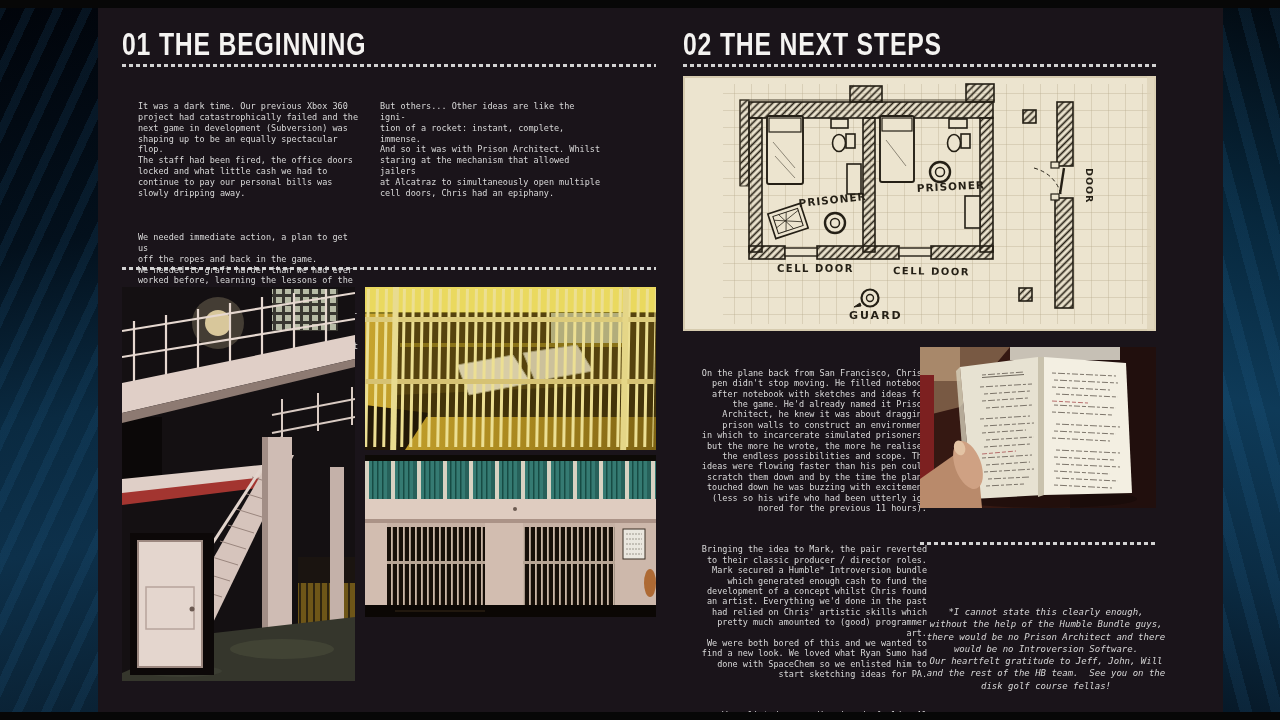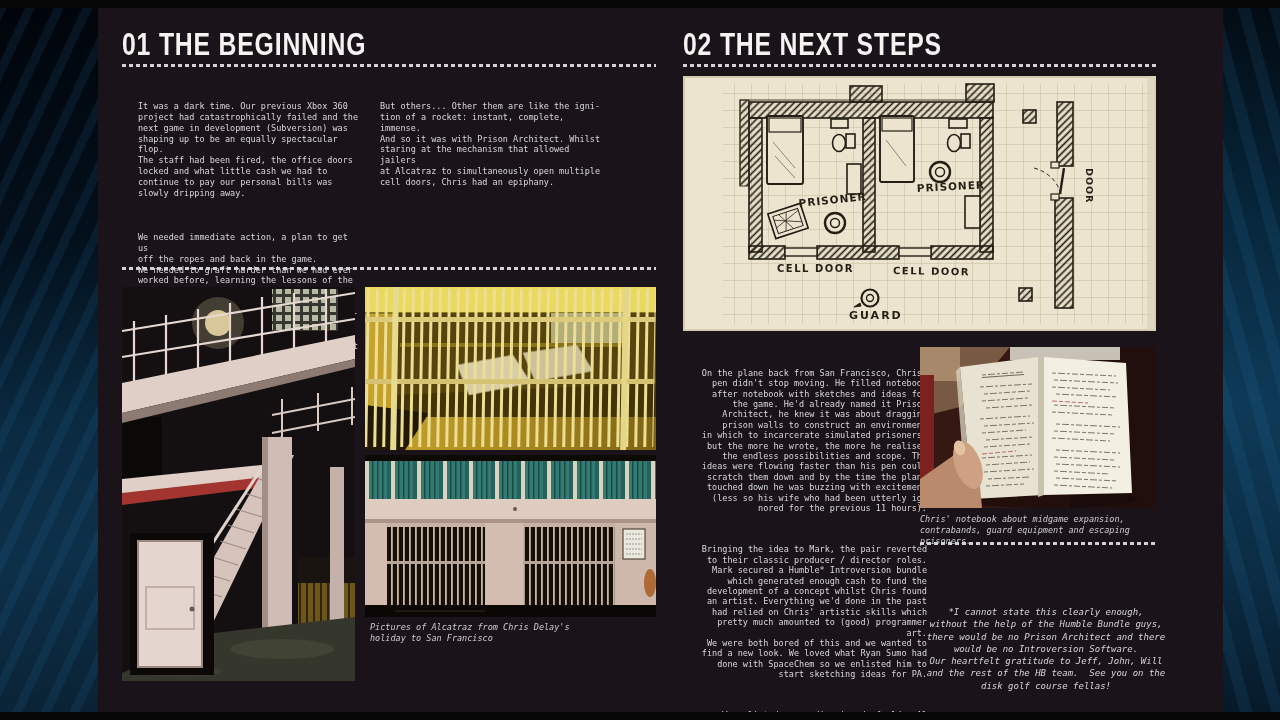--- a/index.html
+++ b/index.html
@@ -66,21 +66,21 @@
 We needed to graft harder than we had ever
 worked before, learning the lessons of the
 past and tirelessly working to turn them into
 a future for our beloved Introversion Soft-
 ware. Mark desperately reached out to all our
 contacts to find some bridge funding to get us
 to the next prototype and Chris...
 well Chris went on holiday.</p>
     </div>
     <div class="colblock mono" style="left:266px;top:71px;width:240px;">
-      <p>But others... Other them are like the igni-
+      <p>But others... Other ideas are like the igni-
 tion of a rocket: instant, complete, immense.
 And so it was with Prison Architect. Whilst
 staring at the mechanism that allowed jailers
 at Alcatraz to simultaneously open multiple
 cell doors, Chris had an epiphany.</p>
     </div>
 
     <div class="dashes" style="left:24px;top:259px;width:534px;"></div>
 
     <div class="photo" style="left:24px;top:279px;width:233px;height:394px;">
@@ -230,22 +230,20 @@
           <line x1="261" y1="89" x2="277" y2="89"></line>
             <line x1="261" y1="94" x2="277" y2="94"></line>
           <line x1="261" y1="99" x2="277" y2="99"></line>
         </g>
         <ellipse cx="285" cy="128" rx="6" ry="14" fill="#a85c1e" opacity=".85"></ellipse>
         <rect x="0" y="150" width="291" height="12" fill="#0b0704"></rect>
         <line x1="30" y1="156" x2="120" y2="156" stroke="#2a1f12" stroke-width="1.5"></line>
       </svg>
     </div>
 
-    <div class="caption" style="left:272px;top:614px;width:250px;">Pictures of Alcatraz from Chris Delay's
-holiday to San Francisco</div>
 
     <div class="sec-title" style="left:585px;top:18px;">02 THE NEXT STEPS</div>
     <div class="dashes" style="left:585px;top:56px;width:473px;"></div>
 
     <div class="photo" style="left:585px;top:68px;width:473px;height:255px;">
       <svg width="473" height="255" viewBox="0 0 473 255">
         <defs>
           <pattern id="s-hatch" width="5" height="5" patternUnits="userSpaceOnUse" patternTransform="rotate(45)">
             <line x1="2.5" y1="0" x2="2.5" y2="5" stroke="#262015" stroke-width="1.7"></line>
           </pattern>
@@ -423,22 +421,20 @@
         <line x1="62" y1="30.5" x2="104" y2="27.5" stroke="#6e675c" stroke-width="1"></line>
 
         <polygon points="0,132 34,108 58,118 62,161 0,161" fill="#b98a6b"></polygon>
         <g transform="rotate(-20 48 118)">
           <ellipse cx="48" cy="118" rx="13" ry="25" fill="#cfa183"></ellipse>
           <ellipse cx="46" cy="99" rx="5.5" ry="7.5" fill="#e3c3a4"></ellipse>
         </g>
       </svg>
     </div>
 
-    <div class="caption" style="left:822px;top:506px;width:250px;">Chris' notebook about midgame expansion,
-contrabands, guard equipment and escaping prisoners.</div>
 
     <div class="dashes" style="left:822px;top:534px;width:236px;"></div>
 
     <div class="footnote" style="left:822px;top:598px;width:252px;text-align:center;">*I cannot state this clearly enough,
 without the help of the Humble Bundle guys,
 there would be no Prison Architect and there
 would be no Introversion Software.
 Our heartfelt gratitude to Jeff, John, Will
 and the rest of the HB team.  See you on the
 disk golf course fellas!</div>

